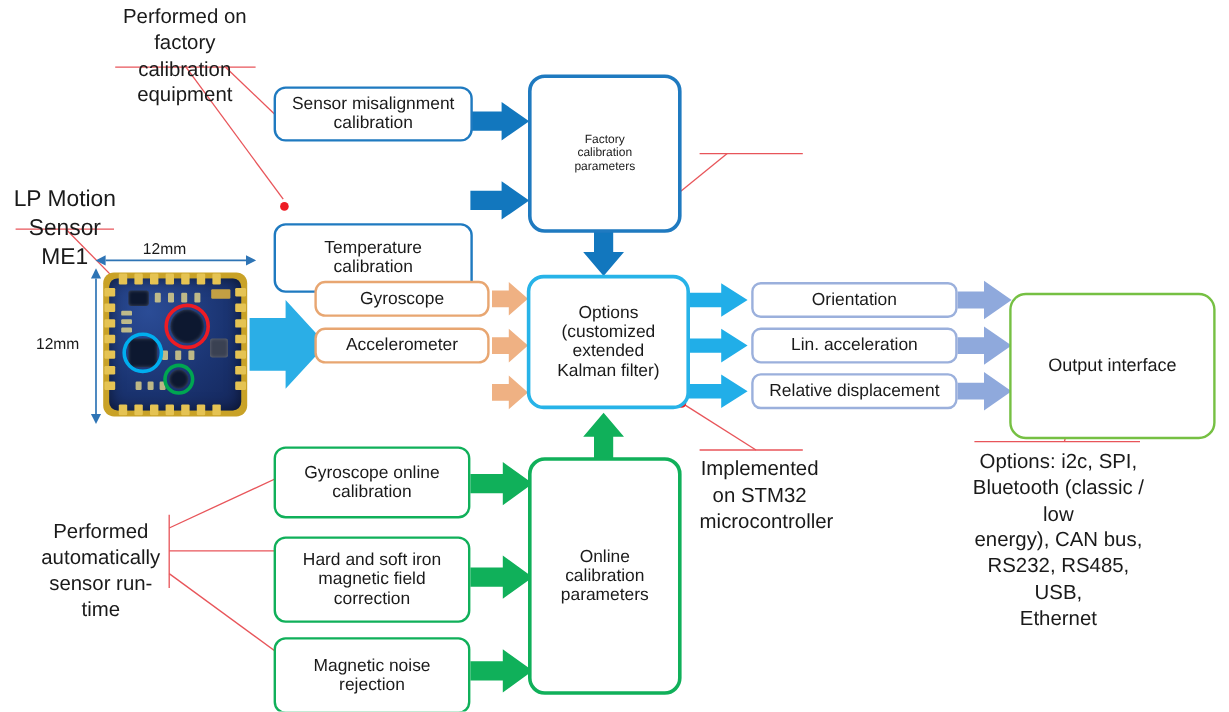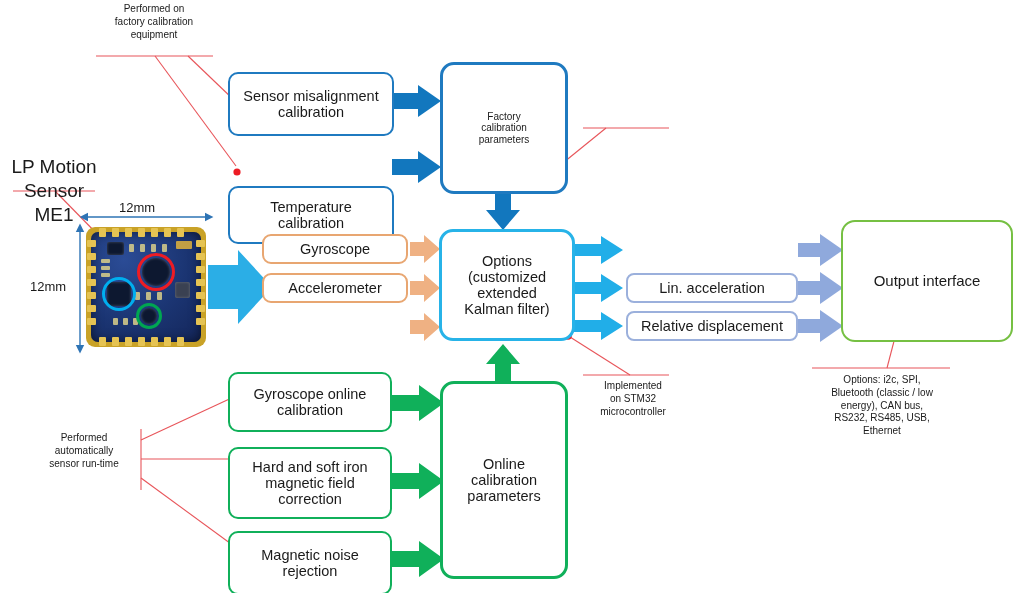--- a/index.html
+++ b/index.html
@@ -15,21 +15,21 @@
   .b-blue{border:2.5px solid #1F7AC0;border-radius:10px;font-size:14.5px;}
   .b-blue-thick{border:3px solid #1F7AC0;border-radius:14px;font-size:10px;}
   .b-orange{border:2px solid #E8A671;border-radius:9px;font-size:14.5px;}
   .b-cyan{border:3px solid #27B3E8;border-radius:14px;font-size:14.5px;}
   .b-slate{border:2px solid #9BB0DC;border-radius:8px;font-size:14.5px;}
   .b-green{border:2.5px solid #10B05A;border-radius:10px;font-size:14.5px;}
   .b-green-thick{border:3px solid #10B05A;border-radius:14px;font-size:14.5px;}
   .b-lgreen{border:2.5px solid #76C043;border-radius:14px;font-size:15px;}
 
   
-  .note{position:absolute;font-size:10px;line-height:1.28;text-align:center;color:#1a1a1a;}
+  .note{position:absolute;font-size:17px;line-height:1.28;text-align:center;color:#1a1a1a;}
   .label{position:absolute;font-size:19px;line-height:1.25;text-align:center;color:#1a1a1a;}
 
   .dim{position:absolute;font-size:13px;color:#1a1a1a;}
 
   svg.overlay{position:absolute;left:0;top:0;width:1024px;height:593px;
               pointer-events:none;overflow:visible;}
 
   
   #board{position:absolute;left:85px;top:226px;width:122px;height:122px;}
   .pcb{position:absolute;left:6px;top:6px;width:110px;height:110px;border-radius:7px;
@@ -252,21 +252,21 @@
   </div>
 
   <div class="note" style="left:810px;top:374px;width:144px;">
     <div>Options: i2c, SPI,</div>
     <div>Bluetooth (classic / low</div>
     <div>energy), CAN bus,</div>
     <div>RS232, RS485, USB,</div>
     <div>Ethernet</div>
   </div>
 
-  <div class="box b-blue" style="left:228px;top:72px;width:166px;height:64px;">
+  <div class="box b-blue" style="left:228px;top:72px;width:166px;height:46px;">
     <span>
       <span>Sensor misalignment</span>
       <span>calibration</span>
     </span>
   </div>
 
   <div class="box b-blue" style="left:228px;top:138px;width:166px;height:58px;margin-top:48px;">
     <span>
       <span>Temperature</span>
       <span>calibration</span>
@@ -290,28 +290,31 @@
 
   <div class="box b-cyan" style="left:439px;top:229px;width:136px;height:112px;">
     <span>
       <span>Options</span>
       <span>(customized</span>
       <span>extended</span>
       <span>Kalman filter)</span>
     </span>
   </div>
 
+  <div class="box b-slate" style="left:626px;top:235px;width:172px;height:30px;">
+    <span>Orientation</span>
+  </div>
   <div class="box b-slate" style="left:626px;top:273px;width:172px;height:30px;">
     <span>Lin. acceleration</span>
   </div>
   <div class="box b-slate" style="left:626px;top:311px;width:172px;height:30px;">
     <span>Relative displacement</span>
   </div>
 
-  <div class="box b-lgreen" style="left:841px;top:220px;width:172px;height:122px;">
+  <div class="box b-lgreen" style="left:841px;top:244px;width:172px;height:122px;">
     <span>Output interface</span>
   </div>
 
   <div class="box b-green" style="left:228px;top:372px;width:164px;height:60px;">
     <span>
       <span>Gyroscope online</span>
       <span>calibration</span>
     </span>
   </div>
 

